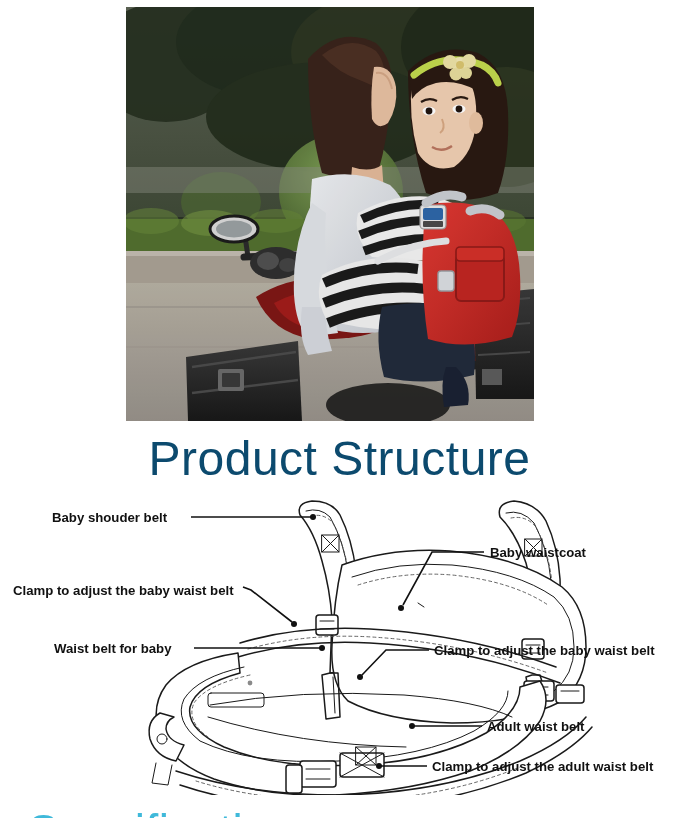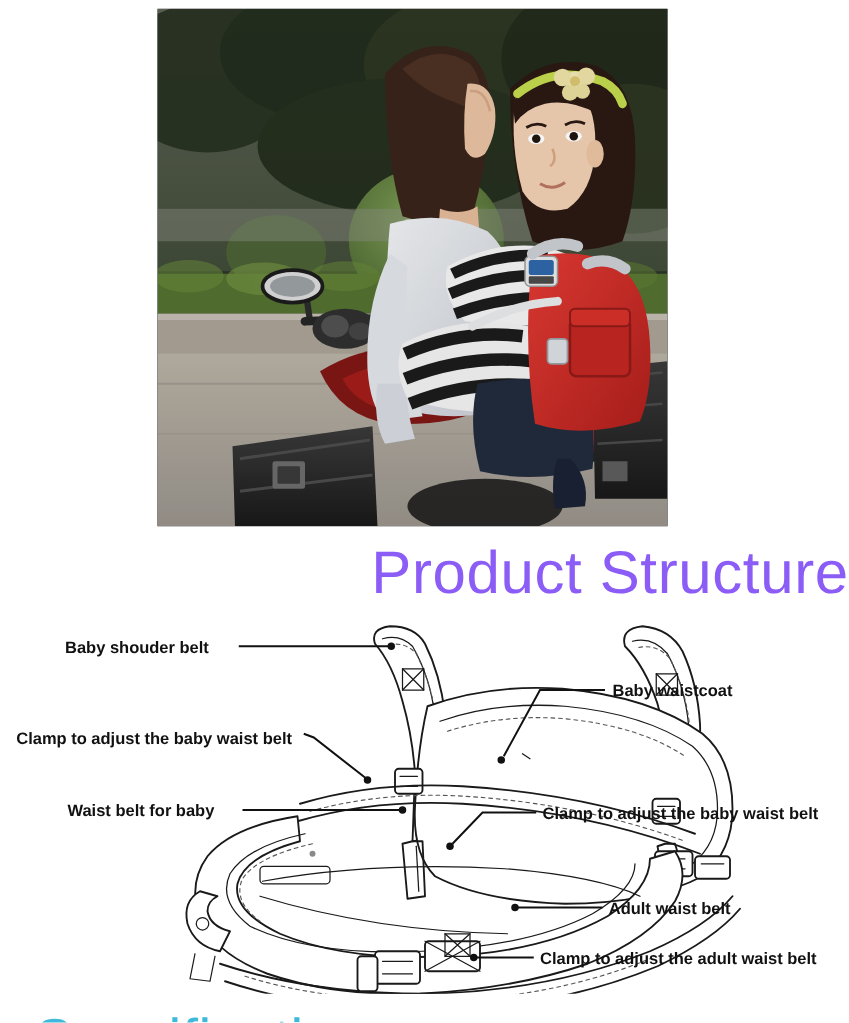--- a/index.html
+++ b/index.html
@@ -35,22 +35,21 @@
     text-align: center;
     font-family: "Liberation Sans", sans-serif;
     font-weight: 400;
     letter-spacing: 0.5px;
     white-space: nowrap;
   }
   #product-structure-heading {
     top: 431px;
     font-size: 48px;
     line-height: 56px;
-    color: #8b5cf6;
-    text-align: right;
+    color: #0c4a6e;
   }
   #specification-heading {
     top: 804px;
     font-size: 46px;
     line-height: 54px;
     color: #3fb9da;
     text-align: left;
     left: 28px;
     width: auto;
   }

